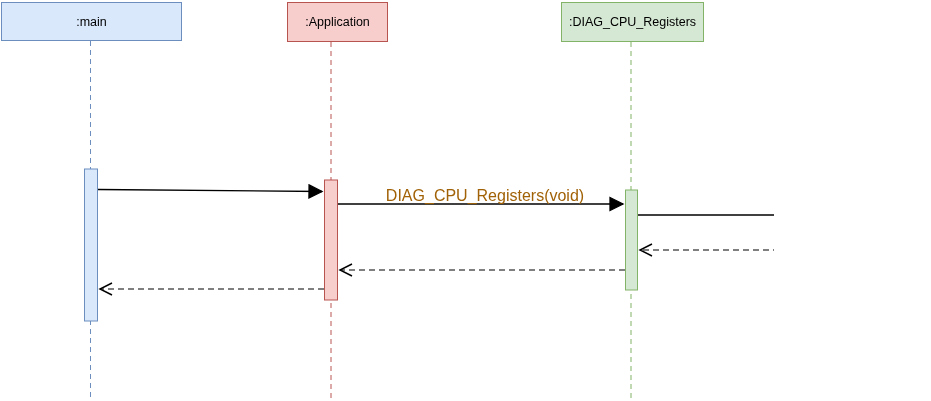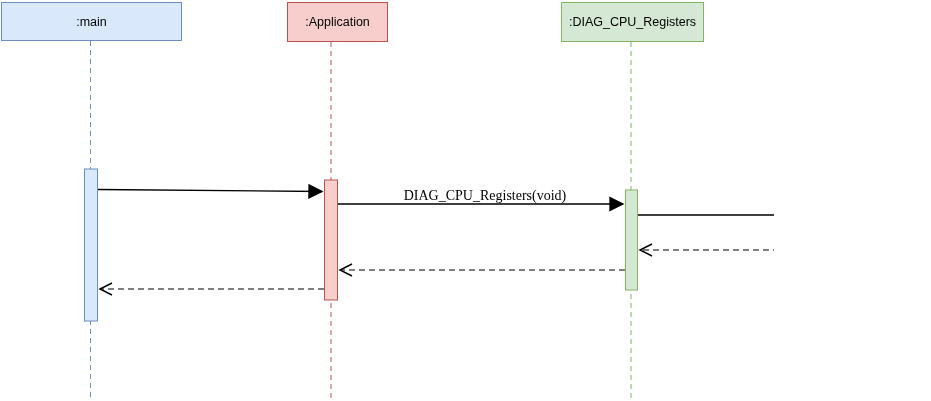--- a/index.html
+++ b/index.html
@@ -47,25 +47,24 @@
     color: #000000;
     white-space: nowrap;
   }
   .actor.a-main { background: var(--main-fill, #dae8fc); border-color: var(--main-stroke, #6c8ebf); }
   .actor.a-application { background: var(--application-fill, #f8cecc); border-color: var(--application-stroke, #b85450); }
   .actor.a-diag { background: var(--diag-fill, #d5e8d4); border-color: var(--diag-stroke, #82b366); }
   
   .msg-label {
     position: absolute;
     transform: translateX(-50%);
-    font-size: 14px;
+    font-size: 16px;
     line-height: 14px;
-    color: #000000;
+    color: #a16207;
     white-space: nowrap;
-    font-family: Liberation Serif, serif;
   }
 </style>
 </head>
 <body>
 
 <div id="canvas">
 
   <svg class="layer" viewBox="0 0 931 401">
     <defs>
       <marker id="head-solid" markerWidth="13" markerHeight="12" refX="11" refY="6" orient="auto">

